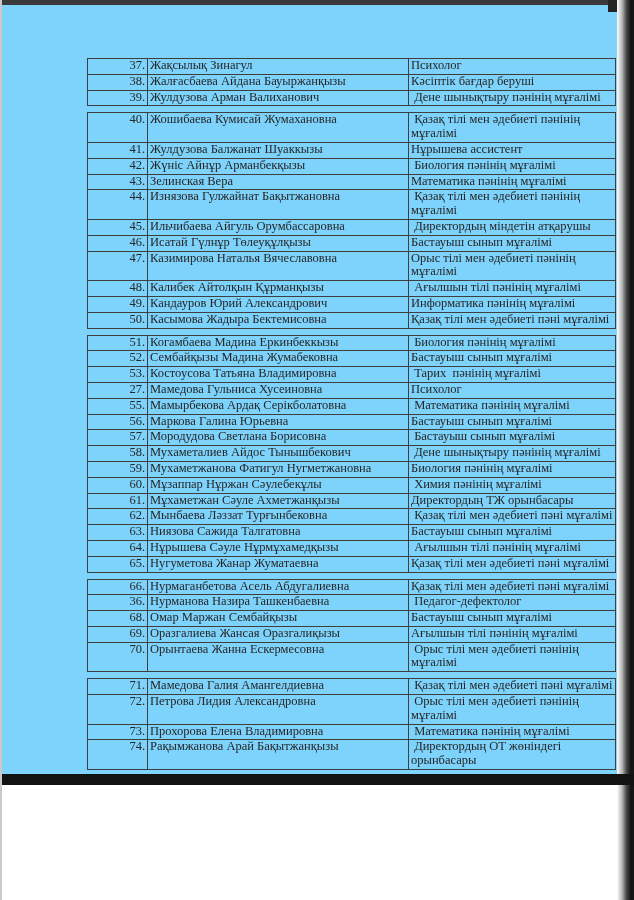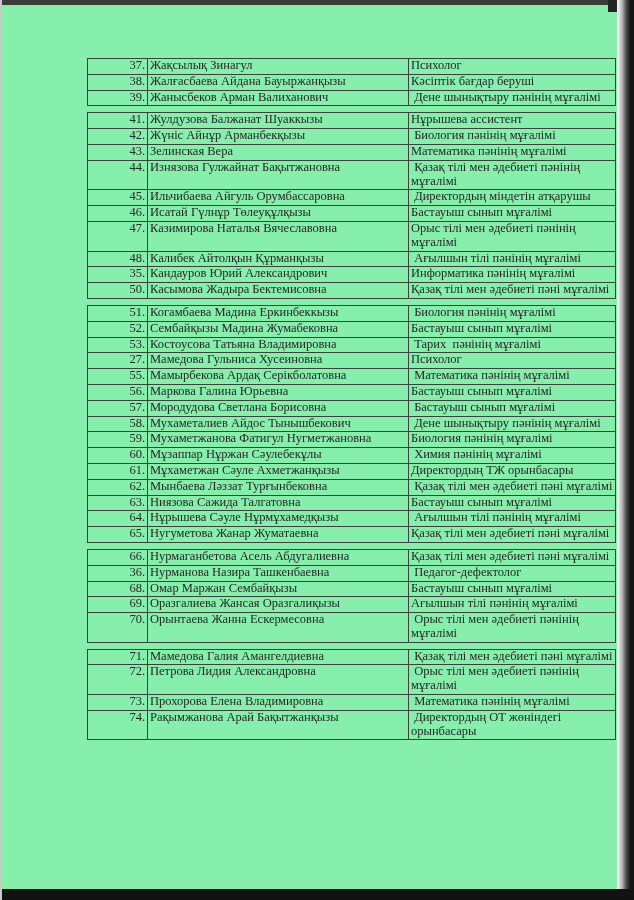--- a/index.html
+++ b/index.html
@@ -7,22 +7,22 @@
     padding: 0;
     width: 634px;
     height: 900px;
     background: #ffffff;
     overflow: hidden;
     font-family: "Liberation Serif", serif;
   }
   .page {
     position: relative;
     width: 634px;
-    height: 900px;
-    background: #86efac;
+    height: 785px;
+    background: #7dd3fc;
   }
   
   .edge-top {
     position: absolute; top: 0; left: 0;
     width: 634px; height: 5px;
     background: #3a3a3a;
   }
   .edge-right {
     position: absolute; top: 0; right: 0;
     width: 17px; height: 900px;
@@ -102,27 +102,32 @@
           <td class="col-name">Жақсылық Зинагул</td>
           <td class="col-pos">Психолог</td>
         </tr>
         <tr>
           <td class="col-num">38.</td>
           <td class="col-name">Жалғасбаева Айдана Бауыржанқызы</td>
           <td class="col-pos">Кәсіптік бағдар беруші</td>
         </tr>
         <tr>
           <td class="col-num">39.</td>
-          <td class="col-name">Жанысбеков Арман Валиханович</td>
+          <td class="col-name">Жулдузова Арман Валиханович</td>
           <td class="col-pos"> Дене шынықтыру пәнінің мұғалімі</td>
         </tr>
         <tr class="gap-row">
           <td></td>
           <td></td>
           <td></td>
+        </tr>
+        <tr>
+          <td class="col-num">40.</td>
+          <td class="col-name">Жошибаева Кумисай Жумахановна</td>
+          <td class="col-pos"> Қазақ тілі мен әдебиеті пәнінің мұғалімі</td>
         </tr>
         <tr>
           <td class="col-num">41.</td>
           <td class="col-name">Жулдузова Балжанат Шуаккызы</td>
           <td class="col-pos">Нұрышева ассистент</td>
         </tr>
         <tr>
           <td class="col-num">42.</td>
           <td class="col-name">Жүніс Айнұр Арманбекқызы</td>
           <td class="col-pos"> Биология пәнінің мұғалімі</td>
@@ -151,21 +156,21 @@
           <td class="col-num">47.</td>
           <td class="col-name">Казимирова Наталья Вячеславовна</td>
           <td class="col-pos">Орыс тілі мен әдебиеті пәнінің мұғалімі</td>
         </tr>
         <tr>
           <td class="col-num">48.</td>
           <td class="col-name">Калибек Айтолқын Құрманқызы</td>
           <td class="col-pos"> Ағылшын тілі пәнінің мұғалімі</td>
         </tr>
         <tr>
-          <td class="col-num">35.</td>
+          <td class="col-num">49.</td>
           <td class="col-name">Кандауров Юрий Александрович</td>
           <td class="col-pos">Информатика пәнінің мұғалімі</td>
         </tr>
         <tr>
           <td class="col-num">50.</td>
           <td class="col-name">Касымова Жадыра Бектемисовна</td>
           <td class="col-pos">Қазақ тілі мен әдебиеті пәні мұғалімі</td>
         </tr>
         <tr class="gap-row">
           <td></td>

